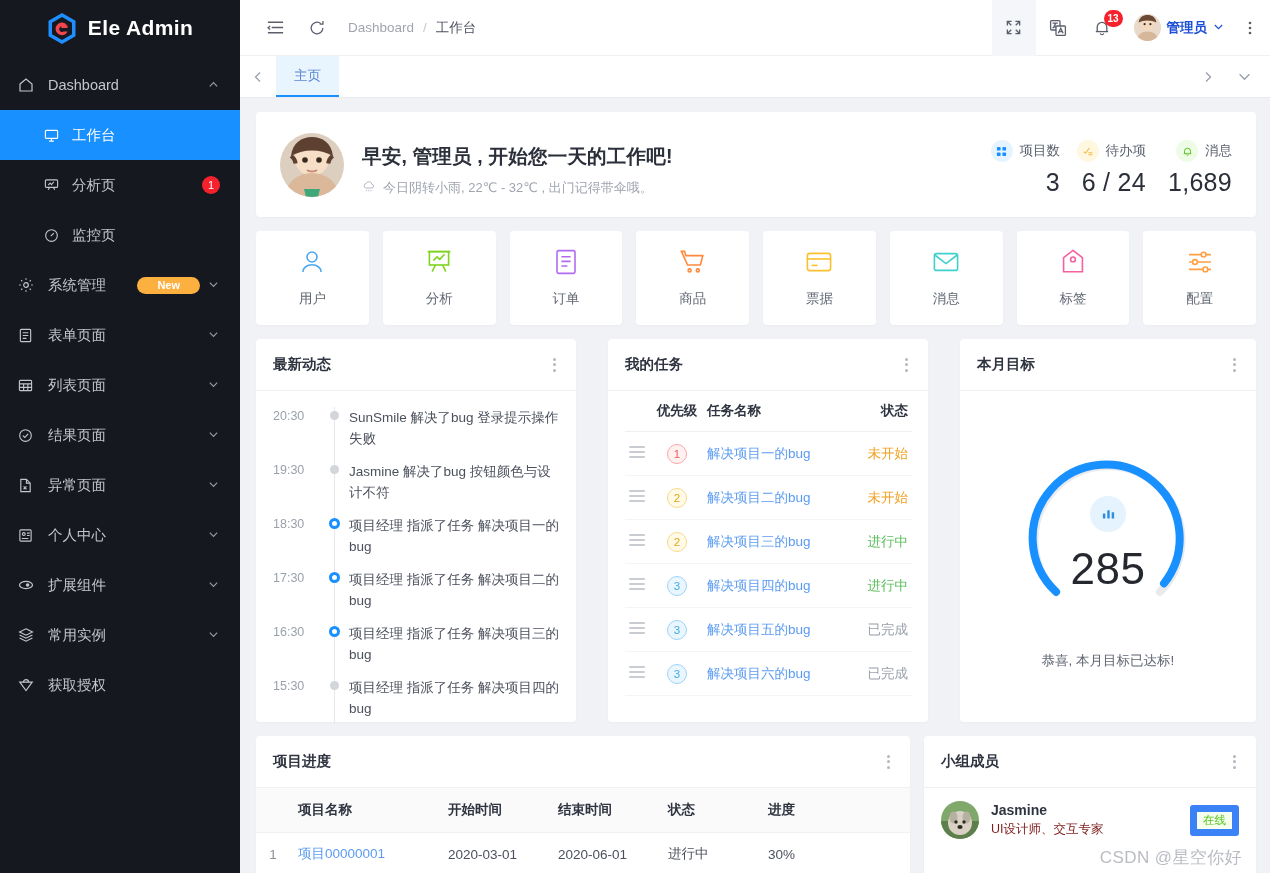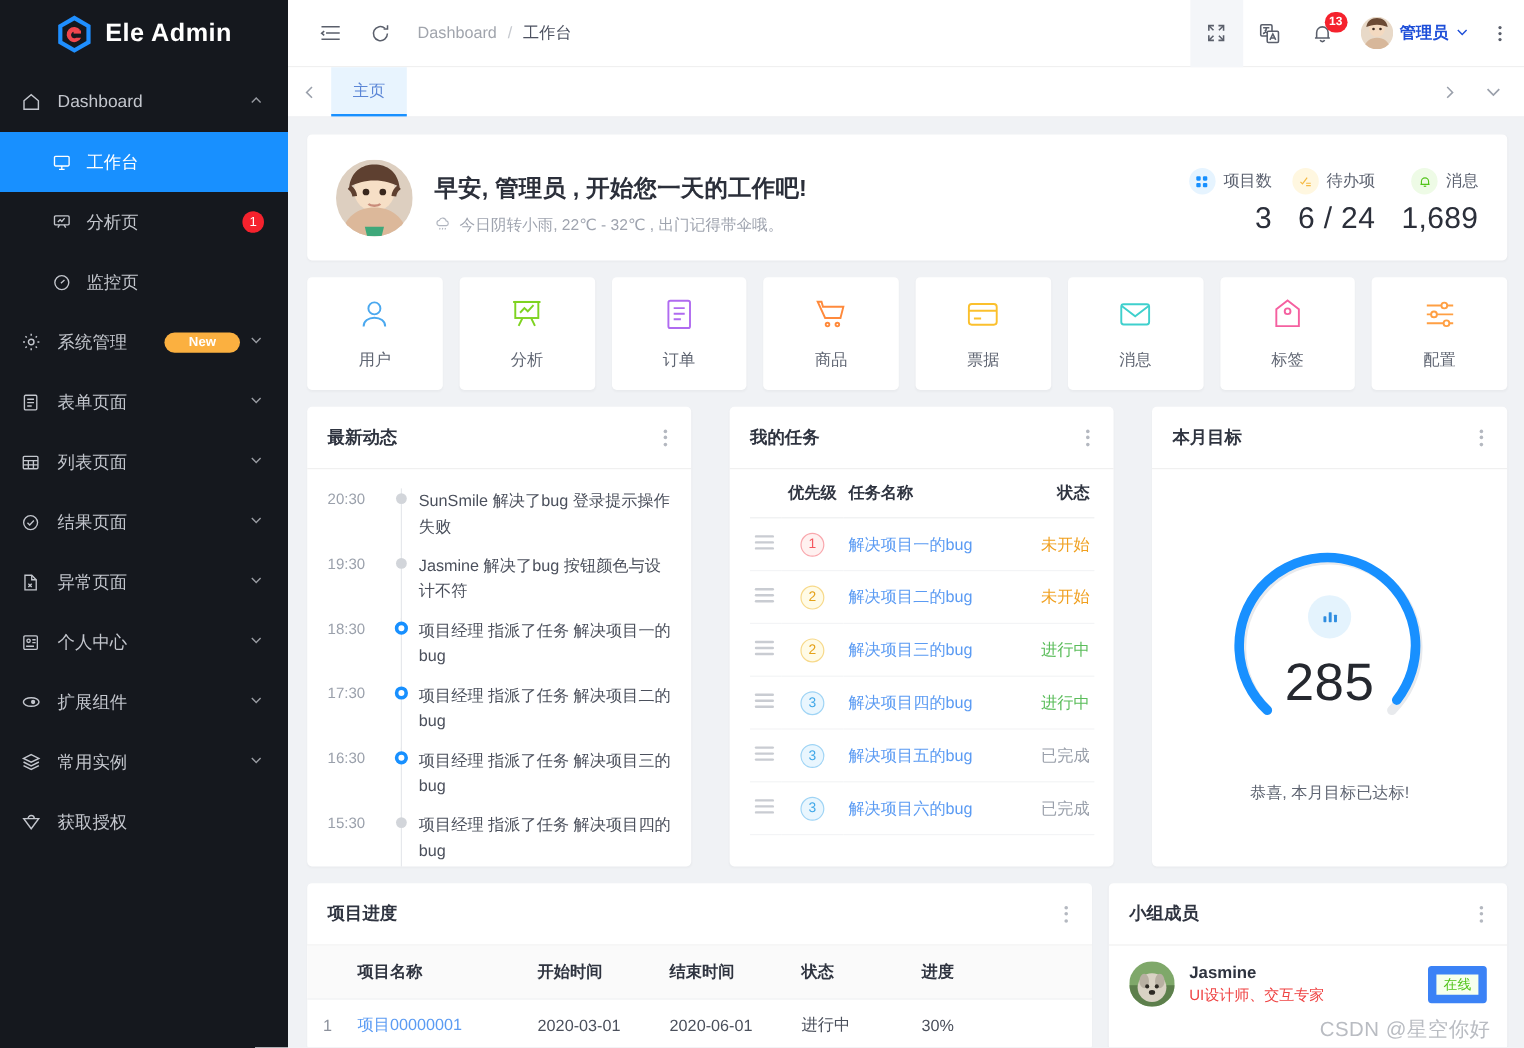--- a/index.html
+++ b/index.html
@@ -188,21 +188,21 @@
     font-size: 13.5px; color:#2f3440; font-weight:bold; padding: 13px 8px;
     background: #fafafa; text-align: left; white-space: nowrap;
   }
   .pt td { padding: 12px 8px; border-top: 1px solid #f1f2f4; color:#4b505c; white-space: nowrap;}
   .pt .idx { width: 34px; color:#8c919c; text-align:center; }
   .pname { color:#5b9bf3; }
 
   .member-row { display:flex; align-items:center; padding: 13px 17px; gap: 12px; }
   .member-av { width: 38px; height: 38px; border-radius: 50%; overflow: hidden; flex:0 0 38px; }
   .member-name { font-size: 14px; color: #2f3440; font-weight: bold; }
-  .member-role { font-size: 12.5px; color: #ef4444; margin-top: 3px; }
+  .member-role { font-size: 12.5px; color: #7f1d1d; margin-top: 3px; }
   .tag-online {
     margin-left:auto; font-size:11.5px; color:#52c41a; background:#f6ffed;
     border:7px solid #3b82f6; border-radius:3px; padding: 1px 6px;
   }
   .watermark {
     position: absolute; right: 14px; bottom: 6px;
     font-size: 17px; color: #b9bcc2; letter-spacing:.4px; pointer-events:none;
   }
   .content-inner { position: relative; }
 </style>

